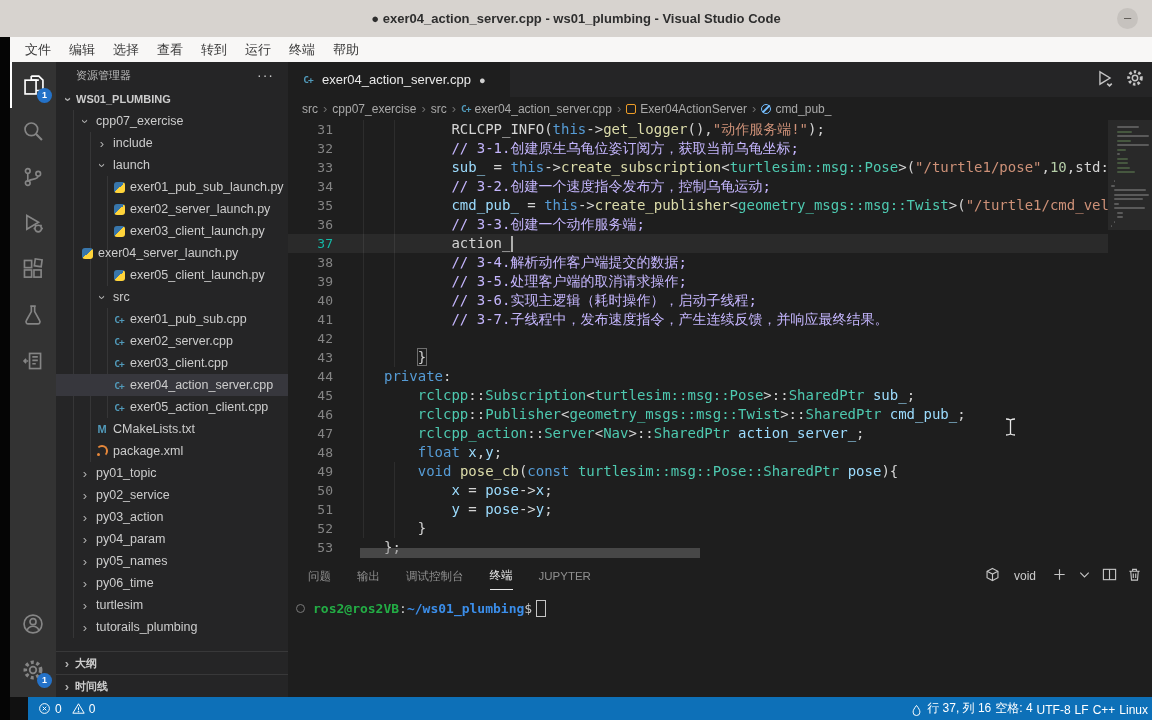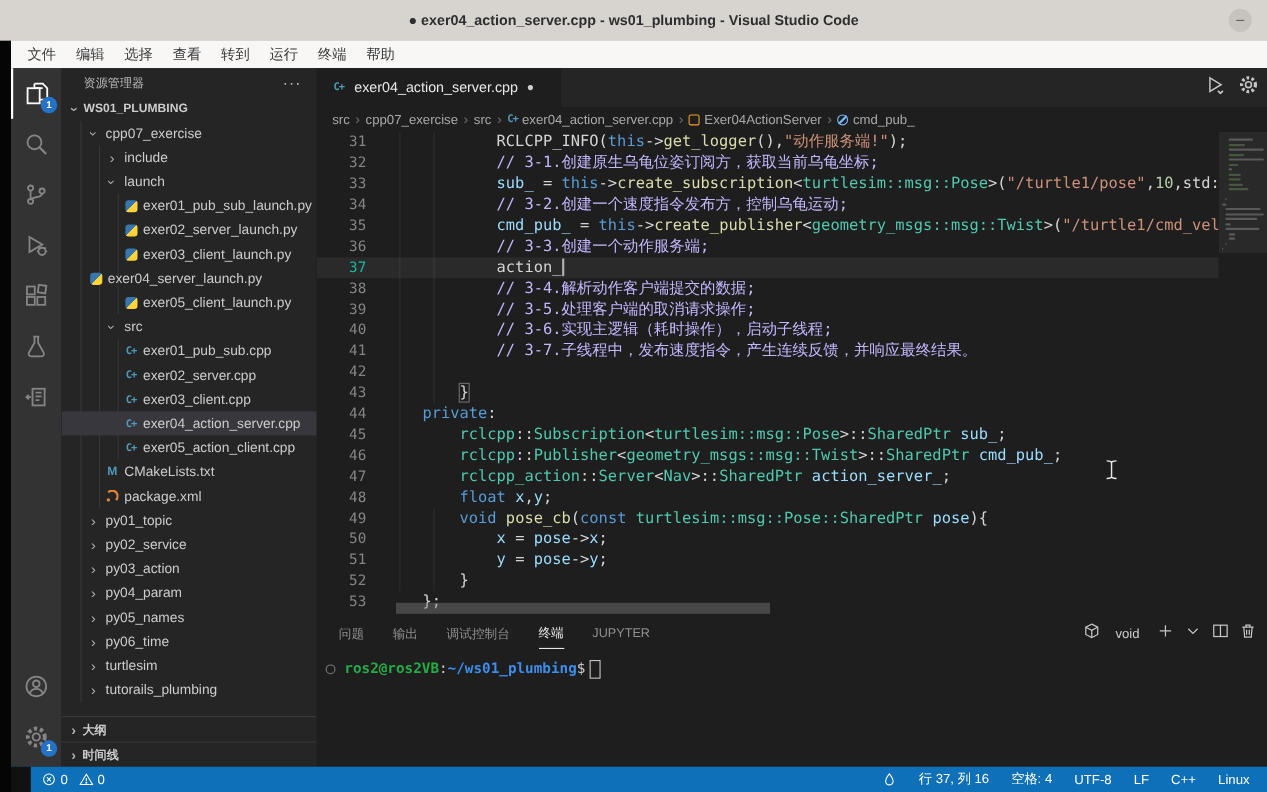--- a/index.html
+++ b/index.html
@@ -94,21 +94,21 @@
         display:flex;align-items:center;}
   .term-deco{width:7px;height:7px;border:1px solid #787878;border-radius:50%;margin-right:8px;}
   .t-user{color:#23ad45;font-weight:bold;}
   .t-path{color:#3b8eea;font-weight:bold;}
   .t-cursor{display:inline-block;width:8px;height:15px;border:1px solid #c5c5c5;margin-left:4px;vertical-align:middle;}
   
   .statusbar{position:absolute;left:10px;top:697px;width:1142px;height:23px;background:#0d70b8;color:#ffffff;
              display:flex;align-items:center;font-size:12px;}
   .sb-darkcap{position:absolute;left:0;top:0;width:18px;height:23px;background:#111;}
   .st-left{display:flex;align-items:center;gap:10px;margin-left:28px;}
-  .st-right{margin-left:auto;display:flex;align-items:center;gap:20px;padding-right:16px;}
+  .st-right{margin-left:auto;display:flex;align-items:flex-end;gap:4px;padding-right:4px;}
   .st-item{display:flex;align-items:center;gap:4px;}
   .st-item svg{width:13px;height:13px;}
 </style>
 </head>
 <body>
 
 <div class="app">
   <div class="titlebar">
     <span class="title">● exer04_action_server.cpp - ws01_plumbing - Visual Studio Code</span>
     <span class="win-btn">–</span>

